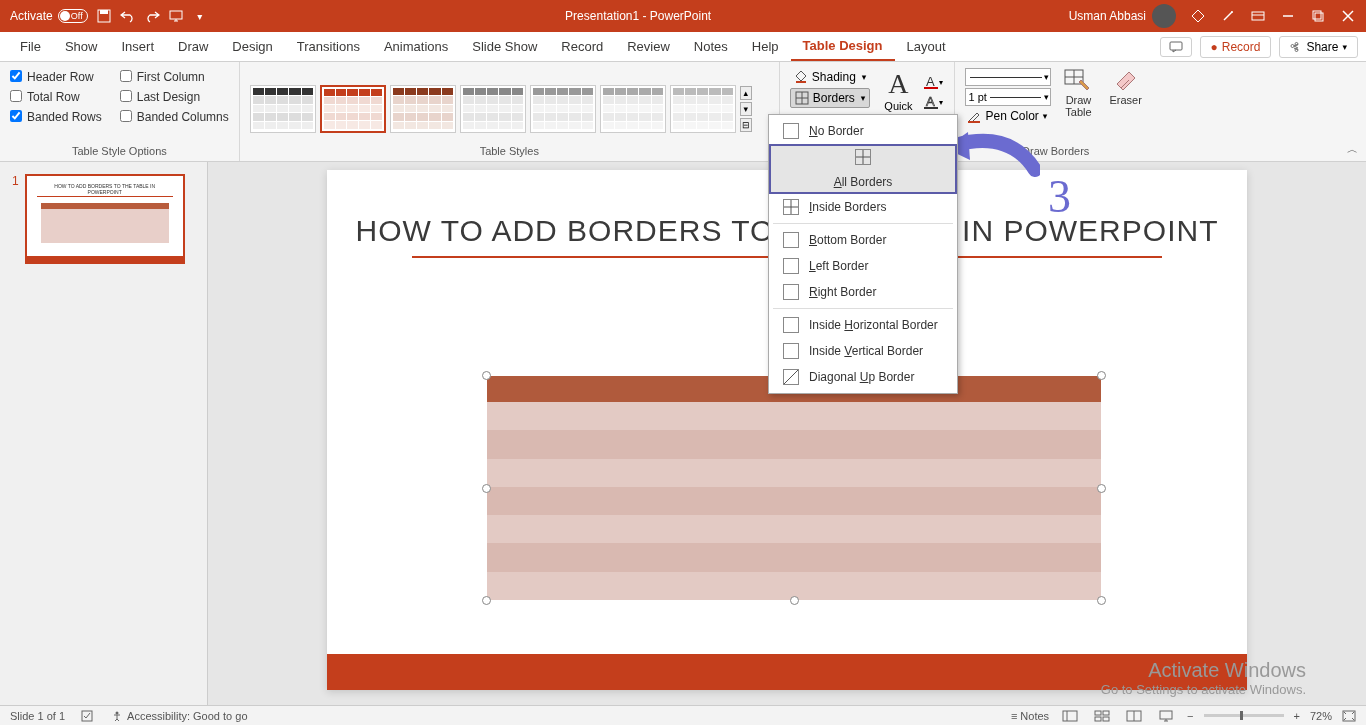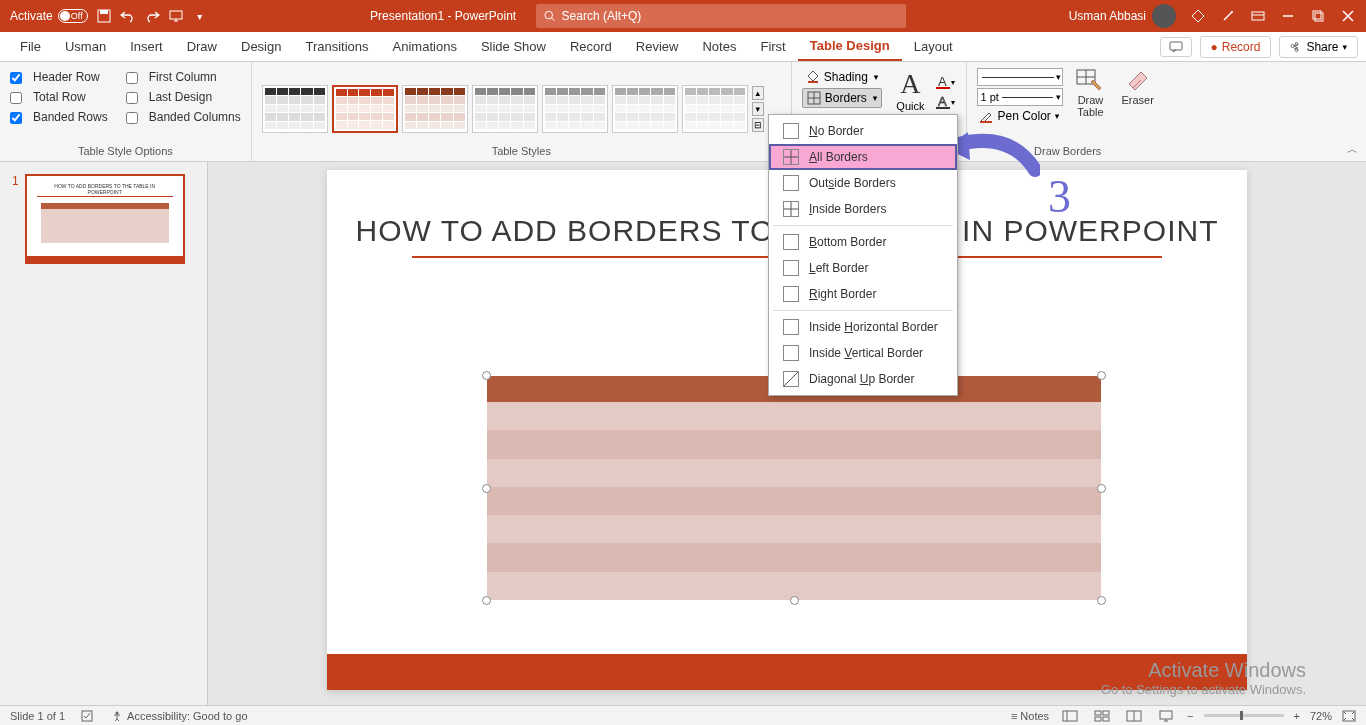--- a/index.html
+++ b/index.html
@@ -34,21 +34,21 @@
 
 
 .ribbon { height: 100px; background: #f5f5f5; border-bottom: 1px solid #d0d0d0; display: flex; position: relative; }
 .group { border-right: 1px solid #d8d8d8; padding: 4px 10px 2px 10px; display: flex; flex-direction: column; }
 .group-body { flex: 1; display: flex; align-items: flex-start; gap: 6px; }
 .group-label { text-align: center; font-size: 11px; color: #555; padding-bottom: 2px; }
 
 
 .opts { display: flex; gap: 18px; }
 .opts-col { display: flex; flex-direction: column; gap: 6px; padding-top: 4px;}
-.chk { display: flex; align-items: flex-end; gap: 11px; font-size: 12px; color: #333; }
+.chk { display: flex; align-items: flex-start; gap: 5px; font-size: 12px; color: #333; }
 .chk input { width: 12px; height: 12px; }
 
 
 .gallery { display: flex; gap: 4px; align-items: center; }
 .style-thumb { width: 66px; height: 48px; border: 1px solid #ccc; background: #fff; cursor: pointer; display: flex; flex-direction: column; padding: 2px; gap: 1px; }
 .style-thumb.selected { border: 2px solid #c43e1c; }
 .st-row { flex: 1; display: flex; gap: 1px; }
 .st-cell { flex: 1; }
 .gallery-scroll { display: flex; flex-direction: column; gap: 2px; }
 .gallery-scroll div { width: 12px; height: 14px; border: 1px solid #aaa; background: #eee; font-size: 9px; display: flex; align-items: center; justify-content: center; cursor: pointer; }
@@ -67,21 +67,21 @@
 .db-col{display:flex;flex-direction:column;gap:2px;padding-top:2px;}
 .db-select{width:86px;height:18px;border:1px solid #aaa;background:#fff;font-size:11px;padding:0 2px;display:flex;align-items:center;justify-content:space-between;cursor:pointer;}
 .db-big{display:flex;flex-direction:column;align-items:center;gap:2px;font-size:11px;color:#333;cursor:pointer; padding:0 4px;}
 .db-big .ico{width:30px;height:26px;}
 
 .collapse-ribbon{position:absolute;right:8px;bottom:4px;cursor:pointer;font-size:11px;color:#555;}
 
 
 .dropdown { position: absolute; left: 768px; top: 114px; width: 190px; background: #fff; border: 1px solid #aaa; box-shadow: 2px 2px 6px rgba(0,0,0,0.25); z-index: 100; padding: 3px 0; }
 .dd-item { display: flex; align-items: center; gap: 10px; padding: 5px 14px; font-size: 12px; color: #333; cursor: pointer; }
-.dd-item.highlighted { background: #f9a8d4; outline: 2px solid #5b5ba8; outline-offset:-2px;}
+.dd-item.highlighted { background: #e5e5e5; outline: 2px solid #5b5ba8; outline-offset:-2px;flex-direction:column;}
 .dd-sep { height: 1px; background: #ddd; margin: 3px 4px; }
 .dd-ico { width: 16px; height: 16px; border: 1px solid #888; display:inline-block; position:relative;}
 .uline{text-decoration:underline;}
 
 
 .arrow-anno{position:absolute; left:940px; top:120px; z-index:99; pointer-events:none;}
 .num3{position:absolute; left:1048px; top:170px; font-size:46px; color:#6b6bd0; font-family:'Comic Sans MS',cursive; z-index:99; pointer-events:none;}
 
 
 .main { position: absolute; top: 162px; bottom: 20px; left: 0; right: 0; display: flex; background: #e6e6e6; }
@@ -154,27 +154,20 @@
     <span class="qat-icon">
         <svg width="14" height="14" viewBox="0 0 14 14">
           <rect x="1" y="2" width="12" height="8" fill="none" stroke="#fff"></rect>
           <path d="M5 12 L9 12 M7 10 L7 12" stroke="#fff"></path>
         </svg>
       </span>
     <span class="qat-icon" style="font-size:10px;">▾</span>
   </div>
   <div class="title-center">
     <span>Presentation1 - PowerPoint</span>
-    <div class="search-box">
-      <svg width="12" height="12" viewBox="0 0 12 12">
-          <circle cx="5" cy="5" r="4" fill="none" stroke="#fff"></circle>
-          <line x1="8" y1="8" x2="11" y2="11" stroke="#fff"></line>
-        </svg>
-      <input placeholder="Search (Alt+Q)" style="">
-    </div>
   </div>
   <div class="title-right">
     <div class="user">
       <span>Usman Abbasi</span>
       <span class="avatar"></span>
     </div>
     <span class="win-btn">
         <svg width="14" height="14" viewBox="0 0 14 14">
           <path d="M7 1 L13 7 L7 13 L1 7 Z" fill="none" stroke="#fff"></path>
         </svg>
@@ -206,31 +199,31 @@
         <svg width="12" height="12" viewBox="0 0 12 12">
           <line x1="1" y1="1" x2="11" y2="11" stroke="#fff" stroke-width="1.5"></line>
           <line x1="11" y1="1" x2="1" y2="11" stroke="#fff" stroke-width="1.5"></line>
         </svg>
       </span>
   </div>
 </div>
 
 <div class="ribbon-tabs">
   <div class="tab">File</div>
-  <div class="tab">Usman</div>
+  <div class="tab">Show</div>
   <div class="tab">Insert</div>
   <div class="tab">Draw</div>
   <div class="tab">Design</div>
   <div class="tab">Transitions</div>
   <div class="tab">Animations</div>
   <div class="tab">Slide Show</div>
   <div class="tab">Record</div>
   <div class="tab">Review</div>
   <div class="tab">Notes</div>
-  <div class="tab">First</div>
+  <div class="tab">Help</div>
   <div class="tab active">Table Design</div>
   <div class="tab">Layout</div>
   <div class="tabs-right">
     <div class="comment-btn">
         <svg width="14" height="12" viewBox="0 0 14 12">
           <rect x="1" y="1" width="12" height="8" rx="1" fill="none" stroke="#666"></rect>
           <path d="M4 9 L4 11 L7 9" fill="none" stroke="#666"></path>
         </svg>
       </div>
     <div class="record-btn">
@@ -650,24 +643,20 @@
       <span><span class="uline">N</span>o Border</span>
     </div>
   <div class="dd-item highlighted">
       <span class="dd-ico">
         <svg width="14" height="14" viewBox="0 0 14 14" style="position:absolute;top:0;left:0;">
           <line x1="7" y1="0" x2="7" y2="14" stroke="#555"></line>
           <line x1="0" y1="7" x2="14" y2="7" stroke="#555"></line>
         </svg>
       </span>
       <span><span class="uline">A</span>ll Borders</span>
-    </div>
-  <div class="dd-item">
-      <span class="dd-ico"></span>
-      <span>Out<span class="uline">s</span>ide Borders</span>
     </div>
   <div class="dd-item">
       <span class="dd-ico">
         <svg width="14" height="14" viewBox="0 0 14 14" style="position:absolute;top:0;left:0;">
           <line x1="7" y1="0" x2="7" y2="14" stroke="#555"></line>
           <line x1="0" y1="7" x2="14" y2="7" stroke="#555"></line>
         </svg>
       </span>
       <span><span class="uline">I</span>nside Borders</span>
     </div>

